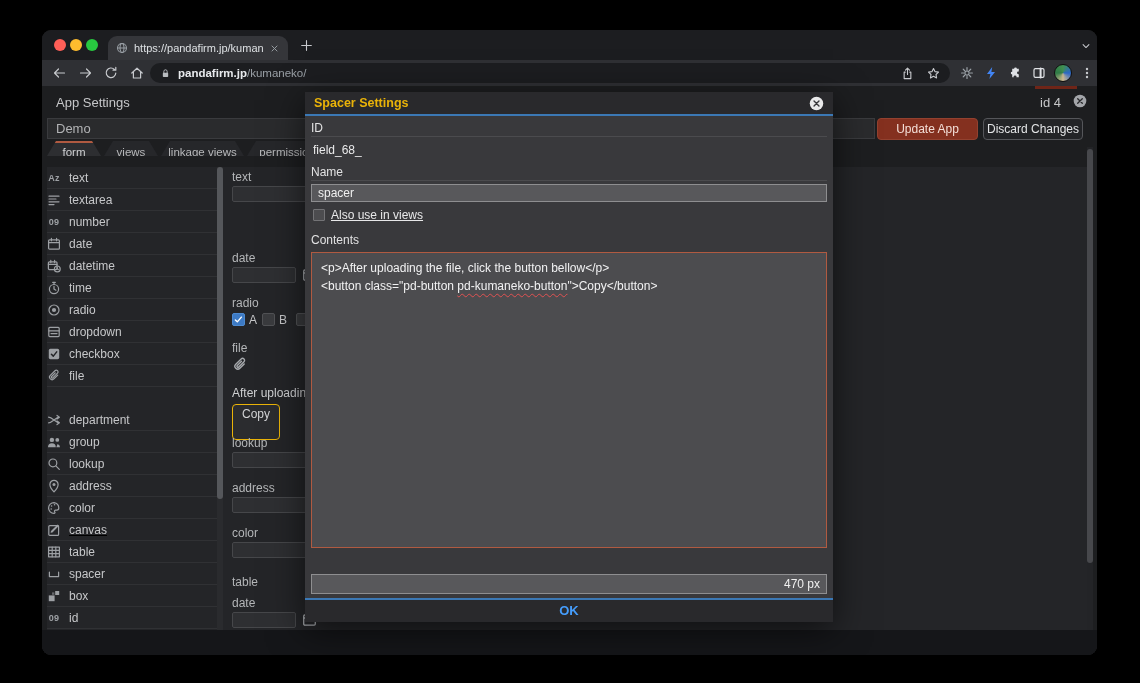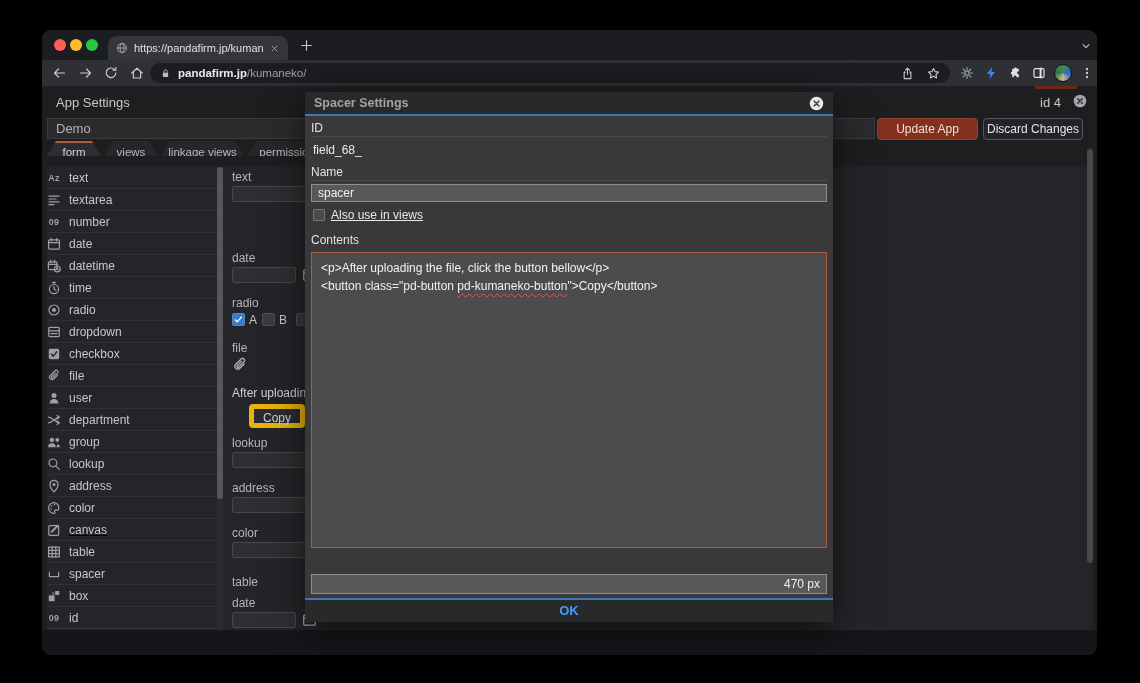--- a/index.html
+++ b/index.html
@@ -62,33 +62,33 @@
   .sb-scroll{position:absolute;left:175px;top:81px;width:6px;height:463px;background:#2a2b2e;}
   .sb-thumb{position:absolute;left:0;top:0;width:6px;height:332px;background:#55575b;border-radius:3px;}
 
   .form-area{position:absolute;left:181px;top:81px;width:864px;height:463px;background:#242528;}
   .f-label{position:absolute;left:9px;font-size:12px;color:#b4b6b8;white-space:nowrap;}
   .f-input{position:absolute;left:9px;height:16px;background:#2e2f32;border:1px solid #46474a;border-radius:2px;}
   .f-ico{position:absolute;color:#a6a9ad;}
   .chk{position:absolute;width:13px;height:13px;border-radius:2px;background:#3a3b3e;border:1px solid #515255;}
   .chk.checked{background:#3d7ac4;border-color:#4d8ad0;}
   .chk-label{position:absolute;font-size:12px;color:#c4c5c7;}
-  .copy-btn{position:absolute;left:26px;height:24px;padding:0 9px;border:5px solid #eab308;border-radius:4px;
+  .copy-btn{position:absolute;left:9px;height:36px;padding:0 9px;border:1px solid #eab308;border-radius:4px;
             background:#2b2c2f;color:#d2d3d5;font-size:12px;line-height:18px;}
   .spacer-text{position:absolute;left:9px;font-size:12px;color:#cfd0d2;white-space:nowrap;}
   .pg-scroll{position:absolute;left:1045px;top:61px;width:6px;height:483px;background:#232427;}
   .pg-thumb{position:absolute;left:0;top:2px;width:6px;height:414px;background:#47484c;border-radius:3px;}
   .bottom-band{position:absolute;left:0;top:544px;width:1055px;height:25px;background:#151619;}
 
   
   .modal{position:absolute;left:263px;top:6px;width:528px;height:530px;background:#39393c;z-index:10;
          box-shadow:0 8px 34px rgba(0,0,0,.6);}
   .m-title{position:absolute;left:0;top:0;right:0;height:24px;background:#29292c;
            border-bottom:2px solid #3b78b5;display:flex;align-items:center;padding:0 9px;}
-  .m-title-text{font-size:12.5px;font-weight:bold;color:#a3a3a3;}
+  .m-title-text{font-size:12.5px;font-weight:bold;color:#eab308;}
   .m-close{width:15px;height:15px;margin-left:auto;}
   .m-label{position:absolute;left:6px;right:6px;height:17px;font-size:12px;color:#e2e2e3;line-height:17px;}
   .m-underline{border-bottom:1px solid #4b4b4e;}
   .m-value{position:absolute;left:8px;font-size:12px;color:#eaeaeb;}
   .m-input{position:absolute;left:6px;right:6px;width:516px;height:18px;background:#58585b;
            border:1px solid #8e8e90;color:#f0f0f0;font-size:12px;padding:0 6px;outline:none;
            font-family:"Liberation Sans",sans-serif;}
   .m-width{text-align:right;height:20px;}
   .m-chkrow{position:absolute;left:8px;display:flex;align-items:center;gap:6px;}
   .m-chk{width:12px;height:12px;background:#4c4c4f;border:1px solid #737376;border-radius:1px;}
@@ -315,29 +315,20 @@
             <span class="sb-label">checkbox</span>
           </div>
           <div class="sb-row" style="top: 198px;">
             <span class="sb-ico">
               <svg viewBox="0 0 14 14" fill="none" stroke="currentColor" stroke-width="1.2" stroke-linecap="round" stroke-linejoin="round">
                 <path d="M10.7 6.1L6.9 9.9a2.5 2.5 0 0 1-3.6-3.6L8 1.7a1.7 1.7 0 0 1 2.5 2.5L5.9 8.8a.9.9 0 0 1-1.3-1.3l3.7-3.7"></path>
               </svg>
             </span>
             <span class="sb-label">file</span>
           </div>
-          <div class="sb-row" style="top: 220px;">
-            <span class="sb-ico">
-              <svg viewBox="0 0 14 14" fill="currentColor">
-                <circle cx="7" cy="4.4" r="2.5"></circle>
-                <path d="M2.6 12.4a4.4 4.4 0 0 1 8.8 0z"></path>
-              </svg>
-            </span>
-            <span class="sb-label">user</span>
-          </div>
           <div class="sb-row" style="top: 264px;">
             <span class="sb-ico">
               <svg viewBox="0 0 14 14" fill="currentColor">
                 <circle cx="4.9" cy="4.9" r="2.2"></circle>
                 <path d="M1 12.2a3.9 3.9 0 0 1 7.8 0z"></path>
                 <circle cx="10.3" cy="4.9" r="1.9"></circle>
                 <path d="M9.3 12.2H13a3.6 3.6 0 0 0-2.4-3.3z"></path>
               </svg>
             </span>
             <span class="sb-label">group</span>

